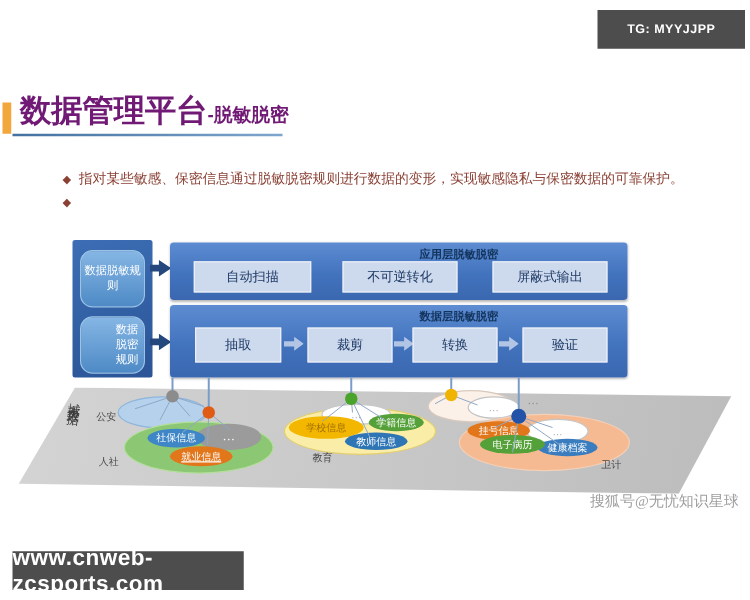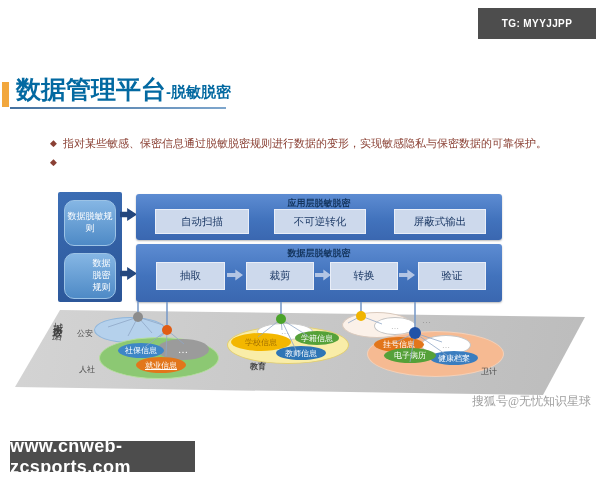--- a/index.html
+++ b/index.html
@@ -3,21 +3,21 @@
 <meta charset="utf-8">
 <style>
   html,body{margin:0;padding:0;background:#e9e9e9;}
   #stage{position:relative;width:600px;height:480px;background:#ffffff;overflow:hidden;
          font-family:"Liberation Sans",sans-serif;}
   
   .badge{position:absolute;background:#4d4d4d;color:#fff;font-weight:bold;
          display:flex;align-items:center;justify-content:center;font-size:10px;letter-spacing:.4px;}
   
   .accent-bar{position:absolute;left:2px;top:82px;width:7px;height:25px;background:#f2a73d;}
-  .title-row{position:absolute;left:16px;top:72px;display:flex;align-items:flex-end;color:#0369a1;}
+  .title-row{position:absolute;left:16px;top:72px;display:flex;align-items:flex-end;color:#701a75;}
   .title-main{font-size:25px;font-weight:bold;line-height:34px;}
   .title-sub{font-size:15px;font-weight:bold;padding-bottom:4px;}
   .title-underline{position:absolute;left:10px;top:107px;width:216px;height:2px;
                    background:linear-gradient(90deg,#44719f,#7ea6cd);}
   
   .bullets{position:absolute;left:50px;top:134px;width:520px;color:#8a4034;
            font-family:"Liberation Serif",serif;}
   .bullet{display:flex;font-size:11px;line-height:19px;}
   .diamond{font-size:9px;margin-right:6px;line-height:19px;}
   
@@ -28,21 +28,21 @@
             color:#fff;font-size:9px;display:flex;align-items:center;justify-content:center;
             text-align:center;line-height:1.3;padding:1px;box-sizing:border-box;
             font-family:"Liberation Serif",serif;}
   .block-arrow{position:absolute;width:17px;height:15px;background:#24477e;
                clip-path:polygon(0% 32%,42% 32%,42% 6%,100% 50%,42% 94%,42% 68%,0% 68%);}
   
   .panel{position:absolute;border-radius:3px;
          background:linear-gradient(180deg,#5d8cd2 0%,#4273bd 55%,#3a67b0 100%);
          box-shadow:0 1px 2px rgba(0,0,0,.28);}
   .panel-title{width:100%;text-align:center;font-size:9px;color:#13345d;font-weight:bold;
-               padding-top:3px;font-family:"Liberation Serif",serif;}
+               padding-top:3px;font-family:"Liberation Serif",serif;padding-left:48px;}
   .step{position:absolute;background:#cdd9ec;border:1px solid #e9eef8;color:#1d3a66;
         font-size:10.5px;display:flex;align-items:center;justify-content:center;
         font-family:"Liberation Serif",serif;}
   .flow-arrow{position:absolute;width:16px;height:14px;background:#b3c5e4;
               clip-path:polygon(0% 35%,52% 35%,52% 10%,100% 50%,52% 90%,52% 65%,0% 65%);}
   
   .plane{position:absolute;left:10px;top:305px;width:580px;height:92px;
          background:linear-gradient(100deg,#d4d4d4,#bcbcbc);
          clip-path:polygon(50px 5px,575px 12px,533px 90px,5px 82px);}
   .plane-label{position:absolute;left:52px;top:314px;writing-mode:vertical-rl;
@@ -115,21 +115,21 @@
   <div class="ellipse" style="left:99px;top:337px;width:120px;height:42px;background:#8cc873;border:1px solid #b5de9d;"></div>
   <div class="pill" style="left:157px;top:339px;width:52px;height:21px;background:#9b9b9b;font-size:10px;">…</div>
   <div class="pill" style="left:118px;top:343px;width:46px;height:15px;background:#3e86c6;">社保信息</div>
   <div class="pill" style="left:136px;top:357px;width:50px;height:16px;background:#e2761b;text-decoration:underline;">就业信息</div>
 
   <div class="ellipse" style="left:227px;top:326px;width:122px;height:38px;background:#f9eda8;border:1px solid #e3cf6f;"></div>
   <div class="pill" style="left:257px;top:323px;width:54px;height:15px;background:#ffffff;border:1px solid #c8c8c8;color:#a5a5a5;">…</div>
   <div class="pill" style="left:231px;top:333px;width:60px;height:18px;background:#f3b700;color:#a06e00;">学校信息</div>
   <div class="pill" style="left:295px;top:331px;width:44px;height:14px;background:#55a139;">学籍信息</div>
   <div class="pill" style="left:276px;top:346px;width:50px;height:14px;background:#2e75b6;">教师信息</div>
-  <div class="dom-label" style="left:250px;top:361px;font-weight:bold;">教育</div>
+  <div class="dom-label" style="left:250px;top:361px;">教育</div>
 
   <div class="ellipse" style="left:342px;top:312px;width:70px;height:26px;background:#fbf1e9;border:1px solid #d9c9bd;"></div>
   <div class="pill" style="left:374px;top:317px;width:40px;height:16px;background:#ffffff;border:1px solid #c4c4c4;color:#a5a5a5;">…</div>
   <div class="dom-label" style="left:422px;top:315px;color:#8d8d8d;font-size:9px;">…</div>
 
   <div class="ellipse" style="left:367px;top:331px;width:137px;height:46px;background:#f6ba92;border:1px solid #f3d0b8;"></div>
   <div class="pill" style="left:421px;top:335px;width:48px;height:18px;background:#ffffff;border:1px solid #c4c4c4;color:#a5a5a5;">…</div>
   <div class="pill" style="left:374px;top:337px;width:50px;height:15px;background:#e2761b;">挂号信息</div>
   <div class="pill" style="left:430px;top:351px;width:48px;height:14px;background:#3a7dbf;">健康档案</div>
   <div class="pill" style="left:384px;top:348px;width:52px;height:15px;background:#55a139;">电子病历</div>

